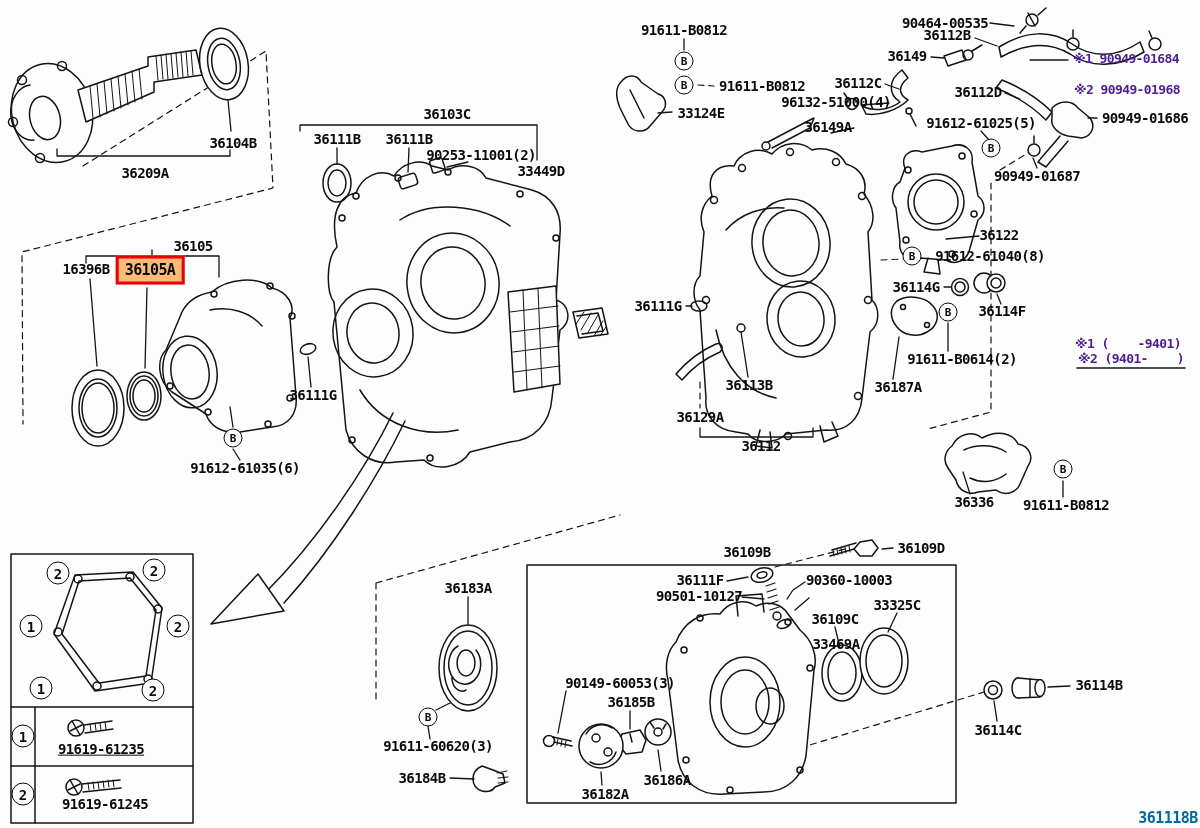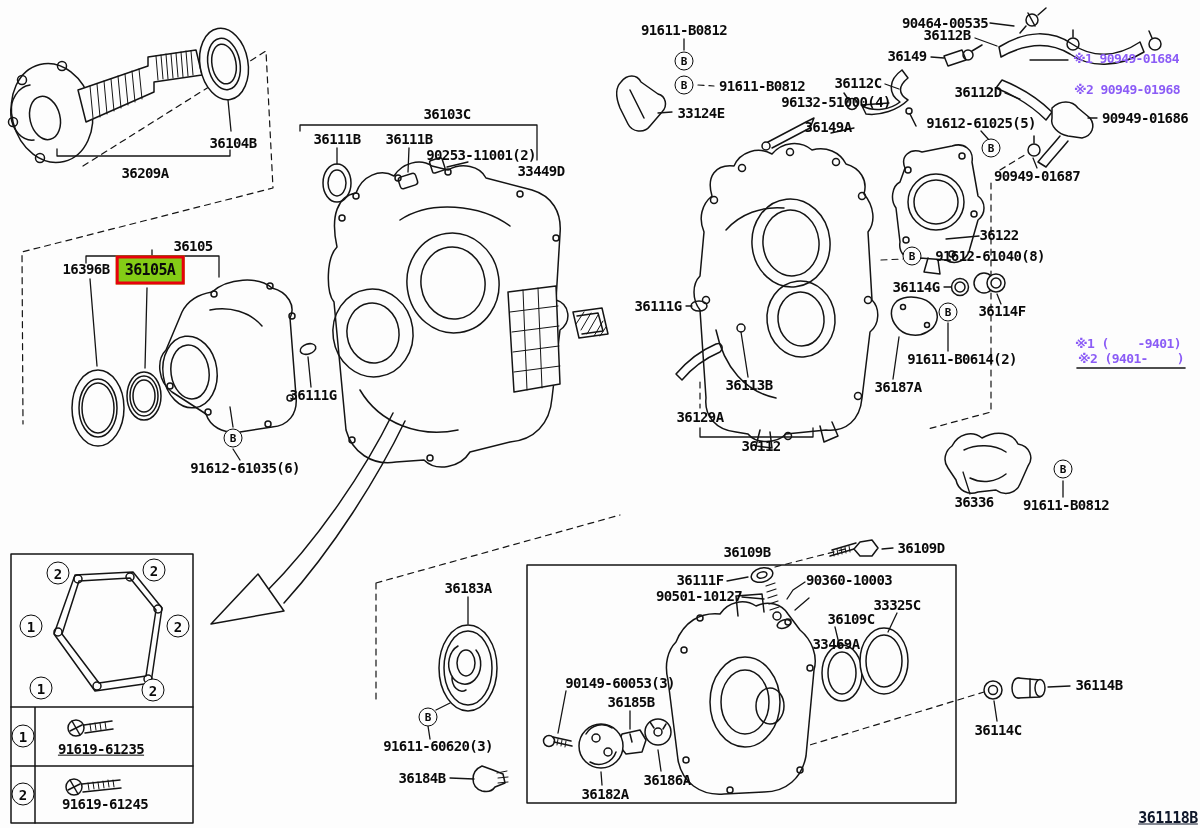--- a/index.html
+++ b/index.html
@@ -3,31 +3,31 @@
 <meta charset="utf-8">
 <style>
   html,body{margin:0;padding:0;background:#e8e8e8;}
   .stage{position:relative;width:1200px;height:828px;background:#fdfdfd;overflow:hidden;
          font-family:"DejaVu Sans Mono","DejaVu Sans",monospace;}
   .artwork{position:absolute;left:0;top:0;}
   .layer{position:absolute;left:0;top:0;width:1200px;height:828px;}
   .part-label{position:absolute;transform:translate(-50%,-50%);white-space:pre;
      font:700 14px/1.05 "DejaVu Sans Mono","DejaVu Sans",monospace;color:#0a0a0a;letter-spacing:-0.6px;}
   .note-line{position:absolute;transform:translate(-50%,-50%);white-space:pre;
-     font:700 13px/1.05 "DejaVu Sans Mono","DejaVu Sans",monospace;color:#8b5cf6;letter-spacing:-0.6px;}
+     font:700 13px/1.05 "DejaVu Sans Mono","DejaVu Sans",monospace;color:#4c1d95;letter-spacing:-0.6px;}
   .badge-b{position:absolute;transform:translate(-50%,-50%);width:17px;height:17px;border:1.8px solid #0a0a0a;
      border-radius:50%;display:flex;align-items:center;justify-content:center;background:#fdfdfd;
      font:700 11px/1 "DejaVu Sans Mono",monospace;color:#0a0a0a;}
   .callout{position:absolute;transform:translate(-50%,-50%);width:21px;height:21px;border:1.8px solid #0a0a0a;
      border-radius:50%;display:flex;align-items:center;justify-content:center;background:#fdfdfd;
      font:700 14px/1 "DejaVu Sans Mono",monospace;color:#0a0a0a;}
   .hl-box{position:absolute;transform:translate(-50%,-50%);padding:4px 6px;border:3px solid #e8000d;
-     background:#84cc16;font:700 15px/1 "DejaVu Sans Mono",monospace;color:#0a0a0a;letter-spacing:-0.6px;}
+     background:#fdba74;font:700 15px/1 "DejaVu Sans Mono",monospace;color:#0a0a0a;letter-spacing:-0.6px;}
   .diagram-code{position:absolute;transform:translate(-50%,-50%);
-     font:700 15px/1 "DejaVu Sans Mono",monospace;color:#0f172a;letter-spacing:-0.5px;text-decoration:underline;}
+     font:700 15px/1 "DejaVu Sans Mono",monospace;color:#0369a1;letter-spacing:-0.5px;}
 </style>
 </head>
 <body>
 
 <div class="stage">
 
 <svg class="artwork" width="1200" height="828" viewBox="0 0 1200 828">
   <g stroke="#141414" fill="none" stroke-width="1.5" stroke-linecap="round" stroke-linejoin="round">
 
     <g stroke-width="1.2" stroke-dasharray="6 5">
@@ -380,21 +380,21 @@
       <div class="part-label" style="left: 245px; top: 468px; text-align: center;">91612-61035(6)</div>
       <div class="part-label" style="left: 468px; top: 588px;">36183A</div>
       <div class="part-label" style="left: 438px; top: 746px;">91611-60620(3)</div>
       <div class="part-label" style="left: 422px; top: 778px;">36184B</div>
       <div class="part-label" style="left: 747px; top: 552px;">36109B</div>
       <div class="part-label" style="left: 921px; top: 548px;">36109D</div>
       <div class="part-label" style="left: 700px; top: 580px;">36111F</div>
       <div class="part-label" style="left: 699px; top: 596px;">90501-10127</div>
       <div class="part-label" style="left: 849px; top: 580px;">90360-10003</div>
       <div class="part-label" style="left: 836px; top: 597px; margin-top: 47px;">33469A</div>
-      <div class="part-label" style="left: 835px; top: 619px; margin-left: 16px;">36109C</div>
+      <div class="part-label" style="left: 835px; top: 619px;">36109C</div>
       <div class="part-label" style="left: 897px; top: 605px;">33325C</div>
       <div class="part-label" style="left: 620px; top: 683px;">90149-60053(3)</div>
       <div class="part-label" style="left: 631px; top: 702px;">36185B</div>
       <div class="part-label" style="left: 605px; top: 794px;">36182A</div>
       <div class="part-label" style="left: 667px; top: 780px;">36186A</div>
       <div class="part-label" style="left: 1099px; top: 685px;">36114B</div>
       <div class="part-label" style="left: 998px; top: 730px;">36114C</div>
       <div class="badge-b" style="left: 684px; top: 61px;">B</div>
       <div class="badge-b" style="left: 684px; top: 85px;">B</div>
       <div class="badge-b" style="left: 991px; top: 148px;">B</div>

